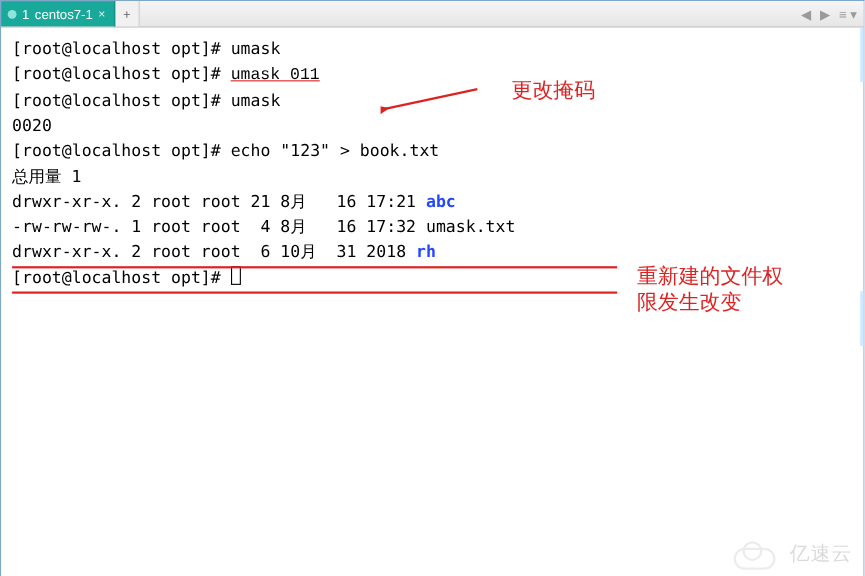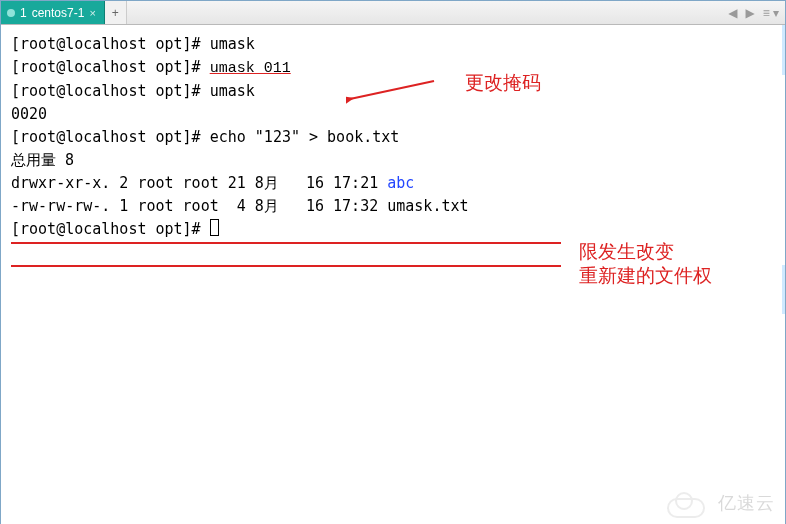--- a/index.html
+++ b/index.html
@@ -7,21 +7,21 @@
   .window { width: 786px; height: 524px; border: 1px solid #7fa7c7; border-bottom: none; background: #fff; position: relative; }
   .tabbar { height: 24px; background: linear-gradient(#f5f5f5,#e6e6e6); border-bottom: 1px solid #b9b9b9; display: flex; align-items: stretch; font-family: sans-serif; font-size: 12px; position: relative; }
   .tab { display: flex; align-items: center; padding: 0 8px 0 6px; background: #18a99b; color: #fff; border-right: 1px solid #0e7f74; gap: 5px; }
   .tab .dot { width: 8px; height: 8px; border-radius: 50%; background: #8fe3da; display: inline-block; }
   .tab .close { font-size: 11px; opacity: .8; }
   .newtab { width: 22px; display: flex; align-items: center; justify-content: center; background: #f1f1f1; border-right: 1px solid #ccc; color: #666; cursor: pointer; }
   .tabbar-right { margin-left: auto; display: flex; align-items: center; gap: 8px; padding-right: 6px; color: #9a9a9a; }
   .tabbar-right span { font-size: 12px; }
   .terminal { padding: 8px 10px 10px 10px; font-size: 15px; line-height: 23px; color: #000; position: relative; height: calc(100% - 24px); border-radius: 12px; }
   .line { white-space: pre; }
-  .fld { color: #2447ff; font-weight: normal; }
+  .fld { color: #2447ff; font-weight: bold; }
   .cursor { display: inline-block; width: 9px; height: 17px; border: 1px solid #000; vertical-align: -2px; }
   .ul-red { text-decoration: underline; text-decoration-color: #d22; text-decoration-thickness: 1px; font-family: Liberation Mono, monospace; }
   .annot { position: absolute; color: #d22; font-family: "Microsoft YaHei","PingFang SC",sans-serif; font-size: 19px; }
   .arrow { position: absolute; }
   .red-rule { position: absolute; left: 10px; height: 1.5px; background: #d22; }
   .watermark { position: absolute; right: 10px; bottom: 8px; opacity: .22; font-family: sans-serif; display: flex; align-items: center; gap: 15px; color: #555; }
   .watermark .wminner { font-size: 18px; letter-spacing: 1px; }
   .cloud { width: 38px; height: 26px; position: relative; }
   .cloud::before { content:""; position:absolute; left:2px; top:8px; width:34px; height:16px; border:2px solid #aaa; border-radius:12px; }
   .cloud::after { content:""; position:absolute; left:10px; top:2px; width:14px; height:14px; border:2px solid #aaa; border-radius:50%; }
@@ -48,45 +48,46 @@
       <span>≡ ▾</span>
     </div>
   </div>
 
   <div class="terminal">
     <div class="line"><span>[root@localhost opt]# </span><span>umask</span></div>
     <div class="line"><span>[root@localhost opt]# </span><span class="ul-red">umask 011</span></div>
     <div class="line"><span>[root@localhost opt]# </span><span>umask</span></div>
     <div class="line"><span>0020</span></div>
     <div class="line"><span>[root@localhost opt]# </span><span>echo "123" &gt; book.txt</span></div>
-    <div class="line"><span>总用量 8</span></div>
+    <div class="line"><span>总用量 1</span></div>
 
     <div id="ls-rows">
         <div class="line">drwxr-xr-x. 2 root root 21 8月   16 17:21 <span class="fld">abc</span></div>
         <div class="line">-rw-rw-rw-. 1 root root  4 8月   16 17:32 <span>umask.txt</span></div>
+        <div class="line">drwxr-xr-x. 2 root root  6 10月  31 2018 <span class="fld">rh</span></div>
       </div>
 
     <div class="line"><span>[root@localhost opt]# </span><span class="cursor"></span></div>
 
     <div class="red-rule" style="top:217px; width:550px;"></div>
     <div class="red-rule" style="top:240px; width:550px;"></div>
 
     <svg class="arrow" style="left:345px; top:52px;" width="90" height="28">
       <defs>
           <marker id="ah1" markerWidth="10" markerHeight="8" refX="2" refY="4" orient="auto">
             <path d="M10,0 L0,4 L10,8 Z" fill="#d22"></path>
           </marker>
         </defs>
       <line x1="88" y1="4" x2="4" y2="22" stroke="#d22" stroke-width="2.2" marker-end="url(#ah1)"></line>
     </svg>
     <div class="annot" style="left:442px; top:46px;margin-left:22px;">更改掩码</div>
 
     <div class="annot" style="left:578px; top:215px; line-height:24px;">
+      <div>重新建的文件权</div>
       <div>限发生改变</div>
-      <div>重新建的文件权</div>
     </div>
 
     <div class="watermark">
       <span class="cloud"></span>
       <span class="wminner">亿速云</span>
     </div>
   </div>
 
   <div class="scroll-edge"></div>
 </div>

